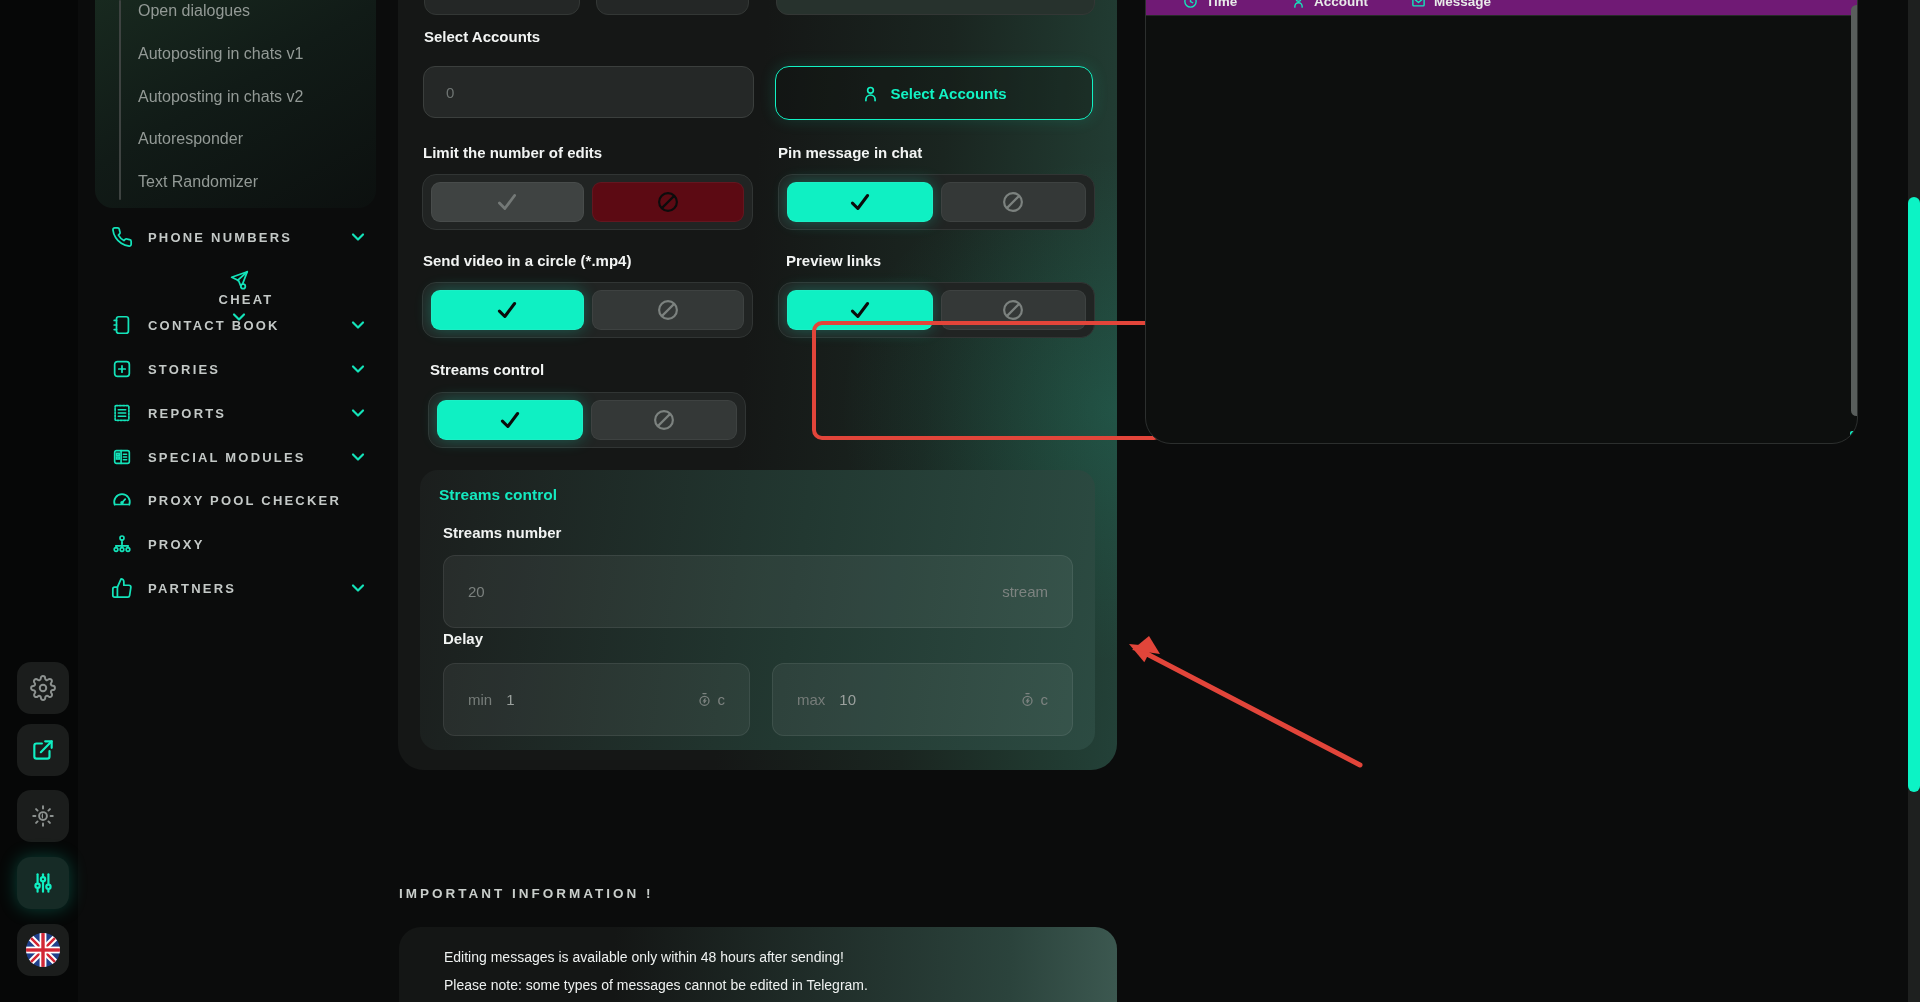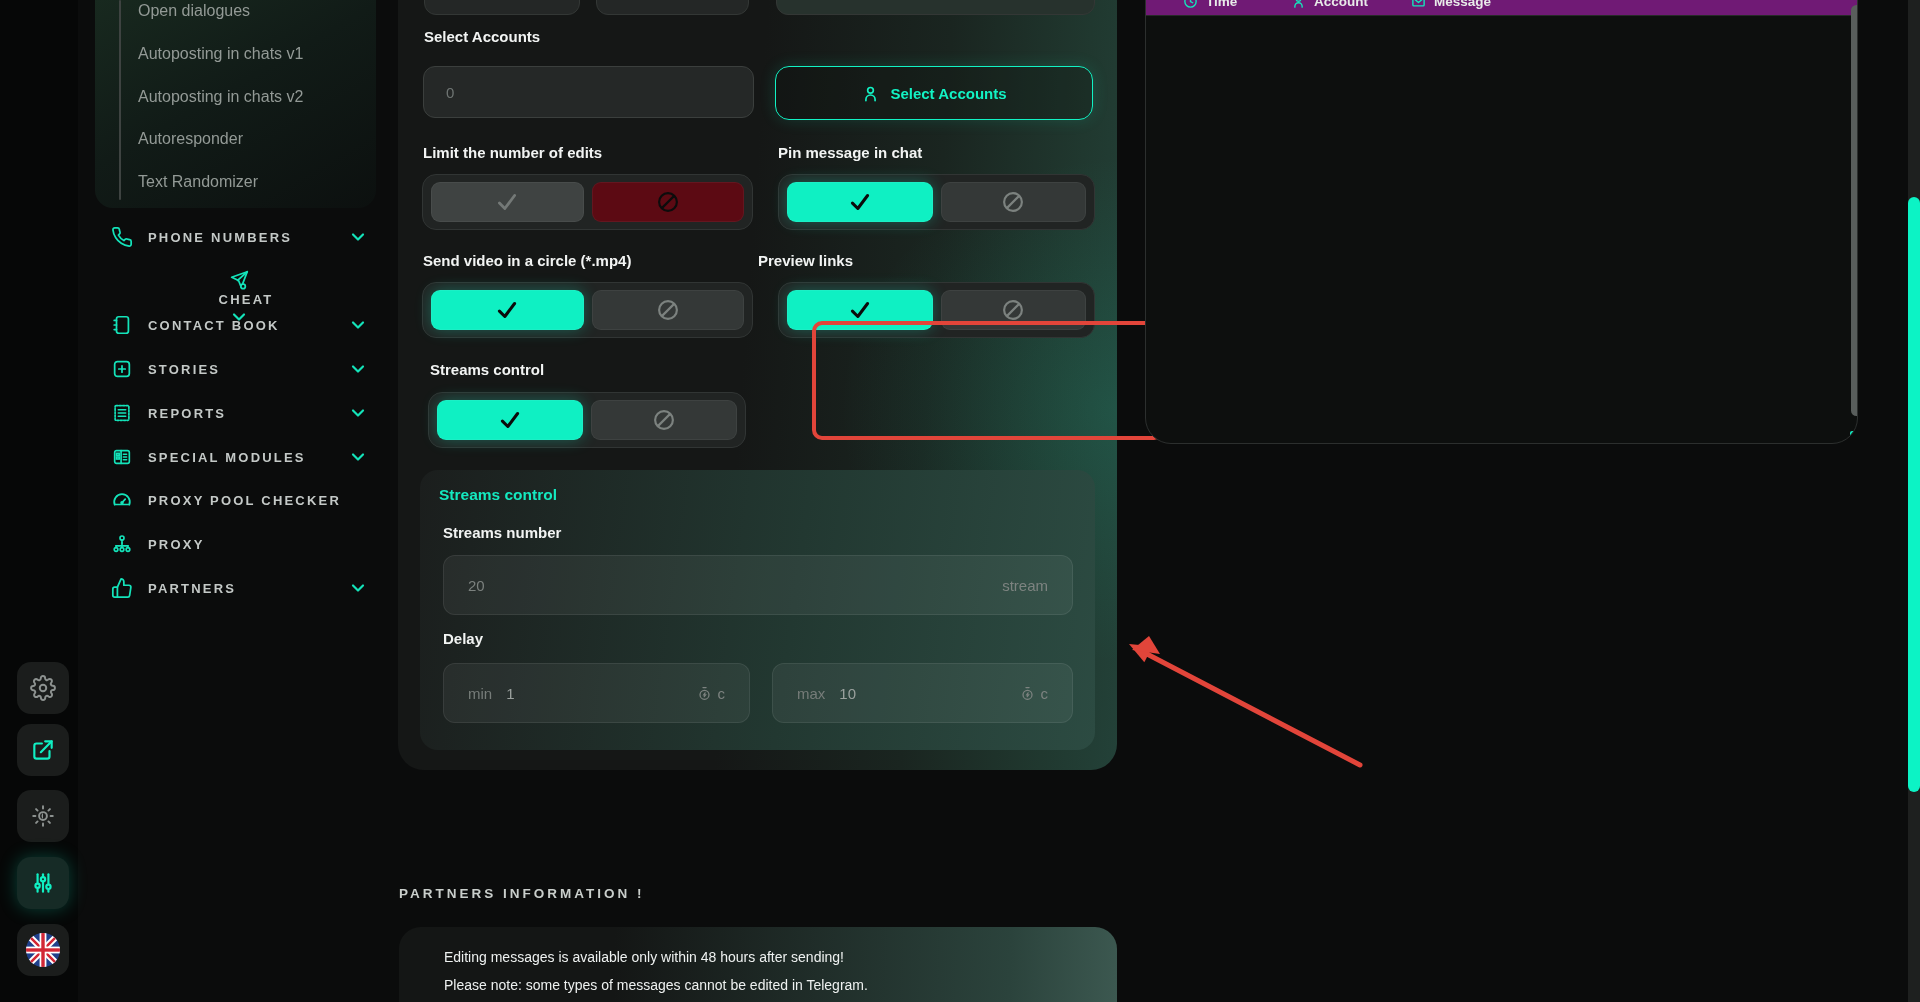--- a/index.html
+++ b/index.html
@@ -48,21 +48,21 @@
   .half.on-teal{background:#0ff0c3;box-shadow:0 0 16px rgba(15,240,195,.30);color:#0b0b0b;}
   .half.off-gray-check{background:#3f4342;color:#747977;}
   .half.on-red{background:#5c0a13;color:#0c0c0c;}
   .half.off-gray-slash{background:#343837;color:#7c827f;}
 
   #red-rect{left:414px;top:351px;width:344px;height:111px;border:4px solid #e2453a;border-radius:10px;pointer-events:none;}
 
   #streams-panel{left:22px;top:500px;width:675px;height:280px;border-radius:18px;
     background:linear-gradient(98deg,#1b1e1d 0%,#223831 55%,#2c4b42 100%);}
   .inner-label{position:absolute;font-size:15px;font-weight:bold;color:#f2f4f3;}
-  .inner-field{position:absolute;height:60px;border-radius:12px;background:rgba(255,255,255,.055);
+  .inner-field{position:absolute;height:73px;border-radius:12px;background:rgba(255,255,255,.055);
     border:1px solid rgba(255,255,255,.08);display:flex;align-items:center;padding:0 24px;box-sizing:border-box;
     font-size:15px;cursor:text;}
   .f-prefix{color:#767c79;margin-right:14px;}
   .f-value{color:#9ba19e;}
   .f-spacer{flex:1;}
   .f-suffix{color:#7d8380;display:flex;align-items:center;gap:6px;}
 
   #start-btn{left:631px;top:798px;width:257px;height:54px;border-radius:12px;font-size:16px;}
 
   #important-heading{left:399px;top:886px;font-size:13.5px;font-weight:bold;letter-spacing:3px;color:#c9cecb;}
@@ -361,21 +361,21 @@
         </div>
       <div class="half off-gray-slash">
           <svg width="26" height="26" viewBox="0 0 24 24" fill="none" stroke="currentColor" stroke-width="2" stroke-linecap="round">
             <circle cx="12" cy="12" r="8.2"></circle>
             <line x1="6.8" y1="17.2" x2="17.2" y2="6.8"></line>
           </svg>
         </div>
     </div>
 
     <div class="form-label" style="left:25px;top:282px;">Send video in a circle (*.mp4)</div>
-    <div class="form-label" style="left:360px;top:282px;">Preview links</div>
+    <div class="form-label" style="left:388px;top:282px;">Preview links</div>
 
     <div class="toggle" style="left:24px;top:312px;width:331px;">
       <div class="half on-teal">
           <svg width="26" height="26" viewBox="0 0 24 24" fill="none" stroke="currentColor" stroke-width="2.8" stroke-linecap="round" stroke-linejoin="round">
             <polyline points="5 13 10 18 19 6"></polyline>
           </svg>
         </div>
       <div class="half off-gray-slash">
           <svg width="26" height="26" viewBox="0 0 24 24" fill="none" stroke="currentColor" stroke-width="2" stroke-linecap="round">
             <circle cx="12" cy="12" r="8.2"></circle>
@@ -449,21 +449,21 @@
                 <path d="M13 11l-2.2 3h3L11.6 17"></path>
               </svg>
             </span>
             <span>c</span>
           </span>
       </div>
     </div>
   </div>
 
 
-  <div id="important-heading" class="abs">PARTNERS INFORMATION !</div>
+  <div id="important-heading" class="abs">IMPORTANT INFORMATION !</div>
   <div id="info-panel" class="abs">
     <div class="info-line" style="top:22px;">Editing messages is available only within 48 hours after sending!</div>
     <div class="info-line" style="top:50px;">Please note: some types of messages cannot be edited in Telegram.</div>
   </div>
 
   <div id="log-panel" class="abs">
     <div id="log-header">
       <div class="col-head" style="left:37px;">
         <span class="c-icon">
             <svg width="15" height="15" viewBox="0 0 24 24" fill="none" stroke="currentColor" stroke-width="2.2" stroke-linecap="round">

